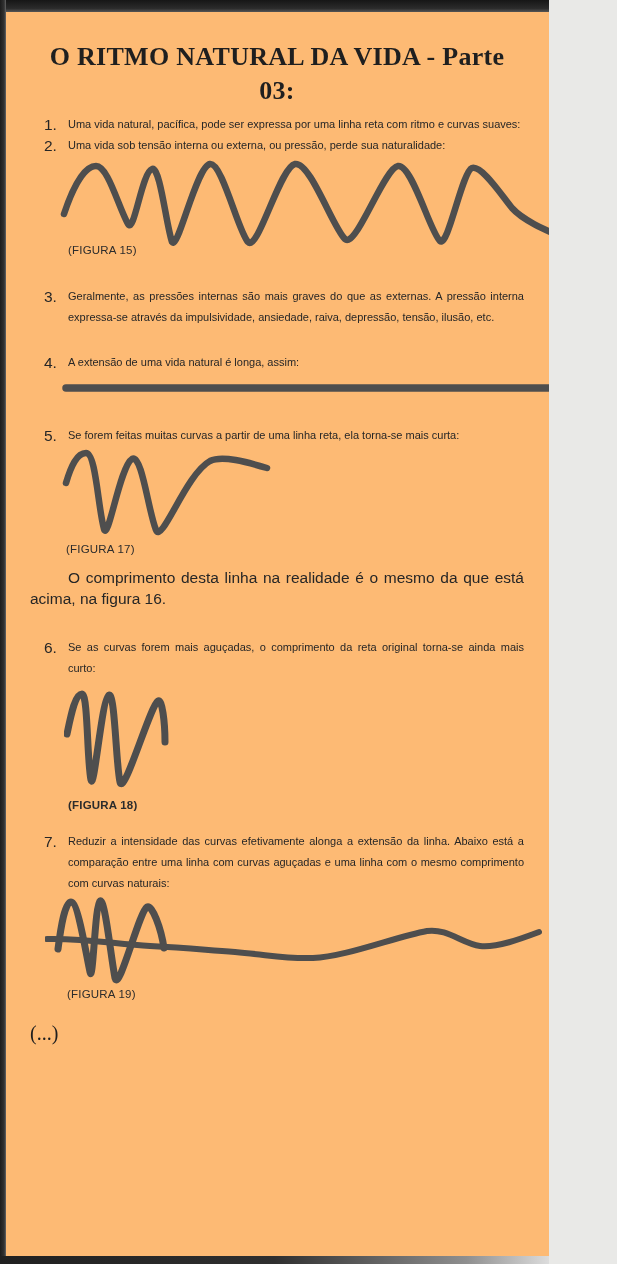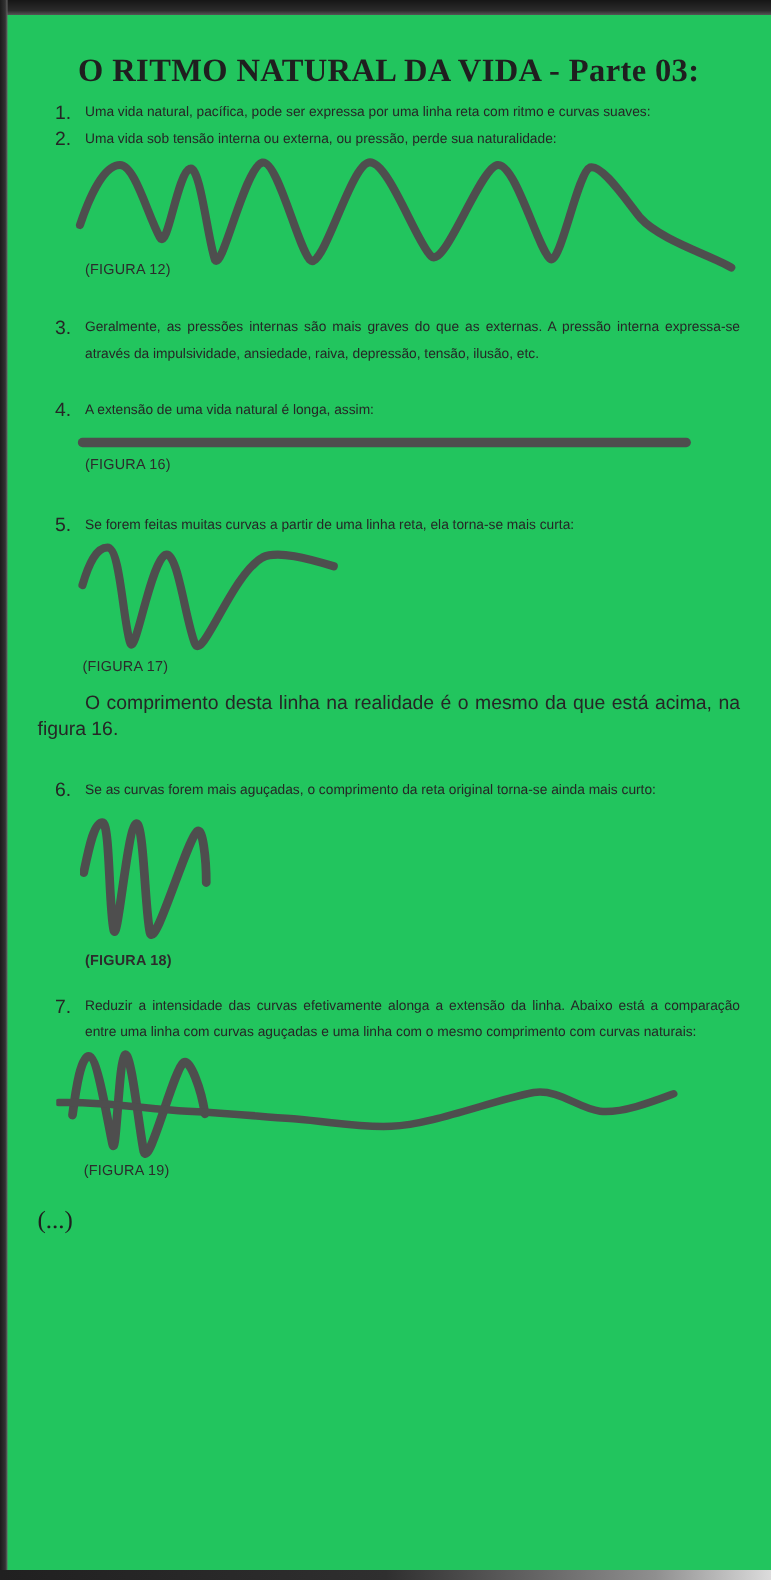--- a/index.html
+++ b/index.html
@@ -1,19 +1,19 @@
 <!DOCTYPE html>
 <html><head>
 <meta charset="utf-8">
 <style>
   html,body{margin:0;padding:0;background:#e9e9e7;}
   .page{
     position:relative;
-    width:617px;height:1264px;
-    background:#22c55e;
+    width:549px;height:1264px;
+    background:#fdba74;
     overflow:hidden;
     font-family:"Liberation Sans",sans-serif;
     color:#262626;
   }
   
   .edge-top{position:absolute;top:0;left:0;right:0;height:12px;
     background:linear-gradient(to bottom,#161616,#2b2b2b 70%,#555 100%);}
   .edge-left{position:absolute;top:0;left:0;bottom:0;width:6px;
     background:linear-gradient(to right,#1c1c1c,#333 70%,#666 100%);}
   .edge-bottom{position:absolute;bottom:0;left:0;right:0;height:8px;
@@ -89,37 +89,36 @@
     </div>
 
     <div class="item item2">
       <span class="num">2.</span>
       <p class="txt">Uma vida sob tensão interna ou externa, ou pressão, perde sua naturalidade:</p>
     </div>
     <figure class="fig15 fig-rel">
       <svg width="532" height="97" viewBox="0 0 532 97">
         <path class="wave" stroke-width="6.5" d="M 6 56 C 12 38, 24 8, 38 8 C 50 8, 60 48, 70 66 C 76 77, 84 14, 94 11 C 102 8, 108 66, 114 84 C 120 93, 138 9, 152 6 C 164 4, 180 73, 190 84 C 200 94, 222 9, 237 6 C 252 3, 275 70, 287 81 C 298 91, 326 10, 340 8 C 354 6, 372 74, 382 83 C 390 90, 404 14, 414 10 C 424 7, 444 38, 454 50 C 470 68, 510 80, 527 90"></path>
       </svg>
-      <figcaption>(FIGURA 12)</figcaption>
+      <figcaption>(FIGURA 15)</figcaption>
     </figure>
 
     <div class="item item3">
       <span class="num">3.</span>
       <p class="txt">Geralmente, as pressões internas são mais graves do que as externas. A pressão interna expressa-se através da impulsividade, ansiedade, raiva, depressão, tensão, ilusão, etc.</p>
     </div>
 
     <div class="item item4">
       <span class="num">4.</span>
       <p class="txt">A extensão de uma vida natural é longa, assim:</p>
     </div>
     <figure class="fig16">
       <svg width="492" height="10" viewBox="0 0 492 10">
         <path class="wave" stroke-width="7.5" d="M 4 5 L 487 5"></path>
       </svg>
-      <figcaption>(FIGURA 16)</figcaption>
     </figure>
 
     <div class="item item5">
       <span class="num">5.</span>
       <p class="txt">Se forem feitas muitas curvas a partir de uma linha reta, ela torna-se mais curta:</p>
     </div>
     <figure class="fig17">
       <svg width="215" height="95" viewBox="0 0 215 95">
         <path class="wave" stroke-width="6.5" d="M 4 37 C 9 20, 15 7, 24 7 C 34 7, 36 62, 42 83 C 46 97, 58 20, 70 13 C 80 8, 86 64, 94 84 C 100 98, 124 28, 148 15 C 160 9, 185 16, 205 22"></path>
       </svg>

